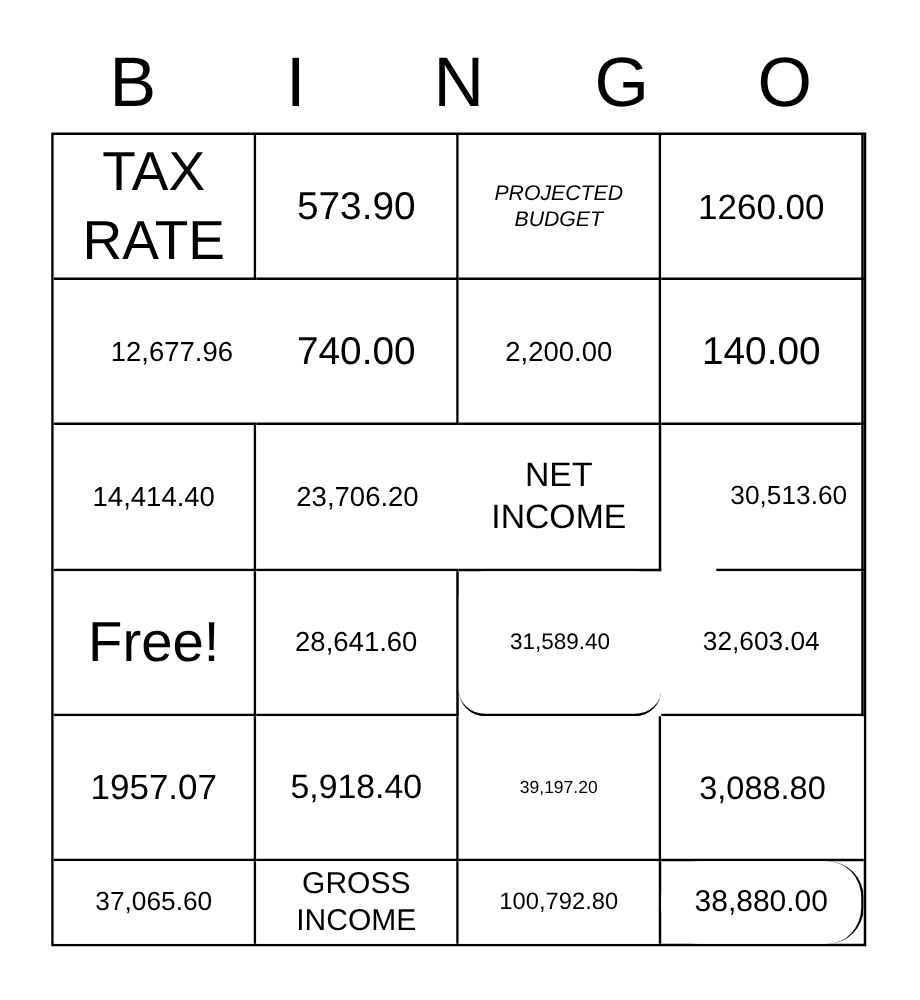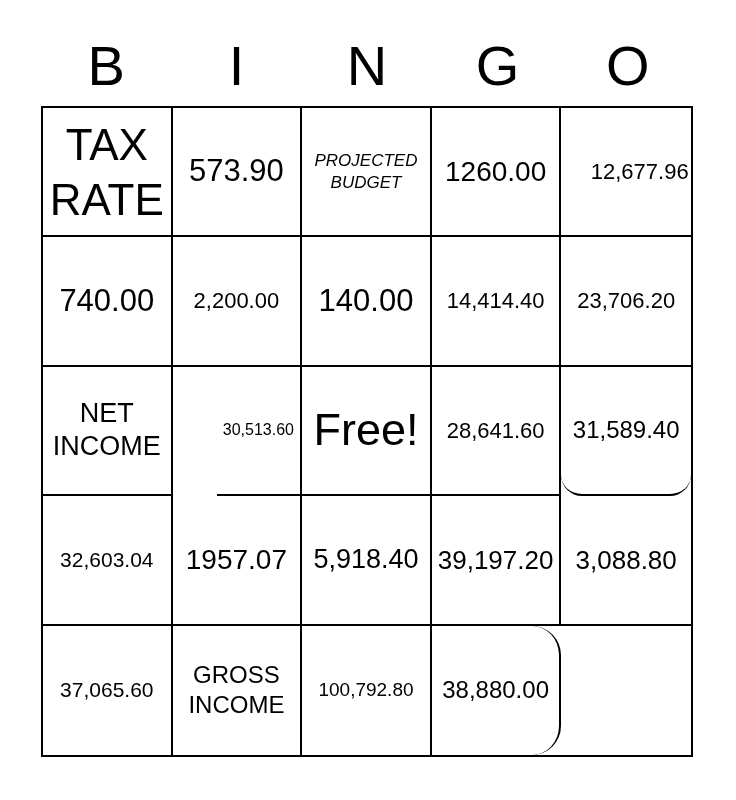--- a/index.html
+++ b/index.html
@@ -34,21 +34,21 @@
     user-select: none;
   }
   .bingo-grid {
     position: absolute;
     left: 41px;
     top: 106px;
     width: 652px;
     height: 651px;
     box-sizing: border-box;
     display: grid;
-    grid-template-columns: repeat(5, 1fr);
+    grid-template-columns: repeat(4, 1fr);
     grid-template-rows: repeat(5, 1fr);
     border: 2px solid #000000;
     background: #ffffff;
   }
   .bingo-grid .cell {
     box-sizing: border-box;
     border-right: 2px solid #000000;
     border-bottom: 2px solid #000000;
     display: flex;
     align-items: center;
@@ -78,26 +78,26 @@
     <div class="cell" style="font-size: 31px; border-color: rgb(0, 0, 0);">573.90</div>
     <div class="cell" style="font-size: 17px; border-color: rgb(0, 0, 0); font-style: italic;">PROJECTED BUDGET</div>
     <div class="cell" style="font-size: 28px; border-color: rgb(0, 0, 0);">1260.00</div>
     <div class="cell" style="font-size: 22px; border-color: rgb(0, 0, 0); padding-left: 30px;">12,677.96</div>
     <div class="cell" style="font-size: 31px; border-color: rgb(0, 0, 0);">740.00</div>
     <div class="cell" style="font-size: 22px; border-color: rgb(0, 0, 0);">2,200.00</div>
     <div class="cell" style="font-size: 31px; border-color: rgb(0, 0, 0);">140.00</div>
     <div class="cell" style="font-size: 22px; border-color: rgb(0, 0, 0);">14,414.40</div>
     <div class="cell" style="font-size: 22px; border-color: rgb(0, 0, 0);">23,706.20</div>
     <div class="cell" style="font-size: 27px; border-color: rgb(0, 0, 0);">NET INCOME</div>
-    <div class="cell" style="font-size: 16px; border-color: rgb(0, 0, 0); margin-left: 44px;">30,513.60</div>
+    <div class="cell" style="font-size: 21px; border-color: rgb(0, 0, 0); margin-left: 44px;">30,513.60</div>
     <div class="cell" style="font-size: 45px; border-color: rgb(0, 0, 0);">Free!</div>
     <div class="cell" style="font-size: 22px; border-color: rgb(0, 0, 0);">28,641.60</div>
-    <div class="cell" style="font-size: 24px; border-color: rgb(0, 0, 0); border-radius: 21px;">31,589.40</div>
+    <div class="cell" style="font-size: 18px; border-color: rgb(0, 0, 0); border-radius: 21px;">31,589.40</div>
     <div class="cell" style="font-size: 21px; border-color: rgb(0, 0, 0);">32,603.04</div>
     <div class="cell" style="font-size: 28px; border-color: rgb(0, 0, 0); text-align: center;">1957.07</div>
     <div class="cell" style="font-size: 27px; border-color: rgb(0, 0, 0);">5,918.40</div>
-    <div class="cell" style="font-size: 26px; border-color: rgb(0, 0, 0);">39,197.20</div>
+    <div class="cell" style="font-size: 14px; border-color: rgb(0, 0, 0);">39,197.20</div>
     <div class="cell" style="font-size: 26px; border-color: rgb(0, 0, 0);">3,088.80</div>
     <div class="cell" style="font-size: 21px; border-color: rgb(0, 0, 0);">37,065.60</div>
     <div class="cell" style="font-size: 24px; border-color: rgb(0, 0, 0);">GROSS INCOME</div>
     <div class="cell" style="font-size: 19px; border-color: rgb(0, 0, 0); text-align: center;">100,792.80</div>
     <div class="cell" style="font-size: 24px; border-color: rgb(0, 0, 0); border-radius: 29px;">38,880.00</div>
   </div>
 
 </body></html>

